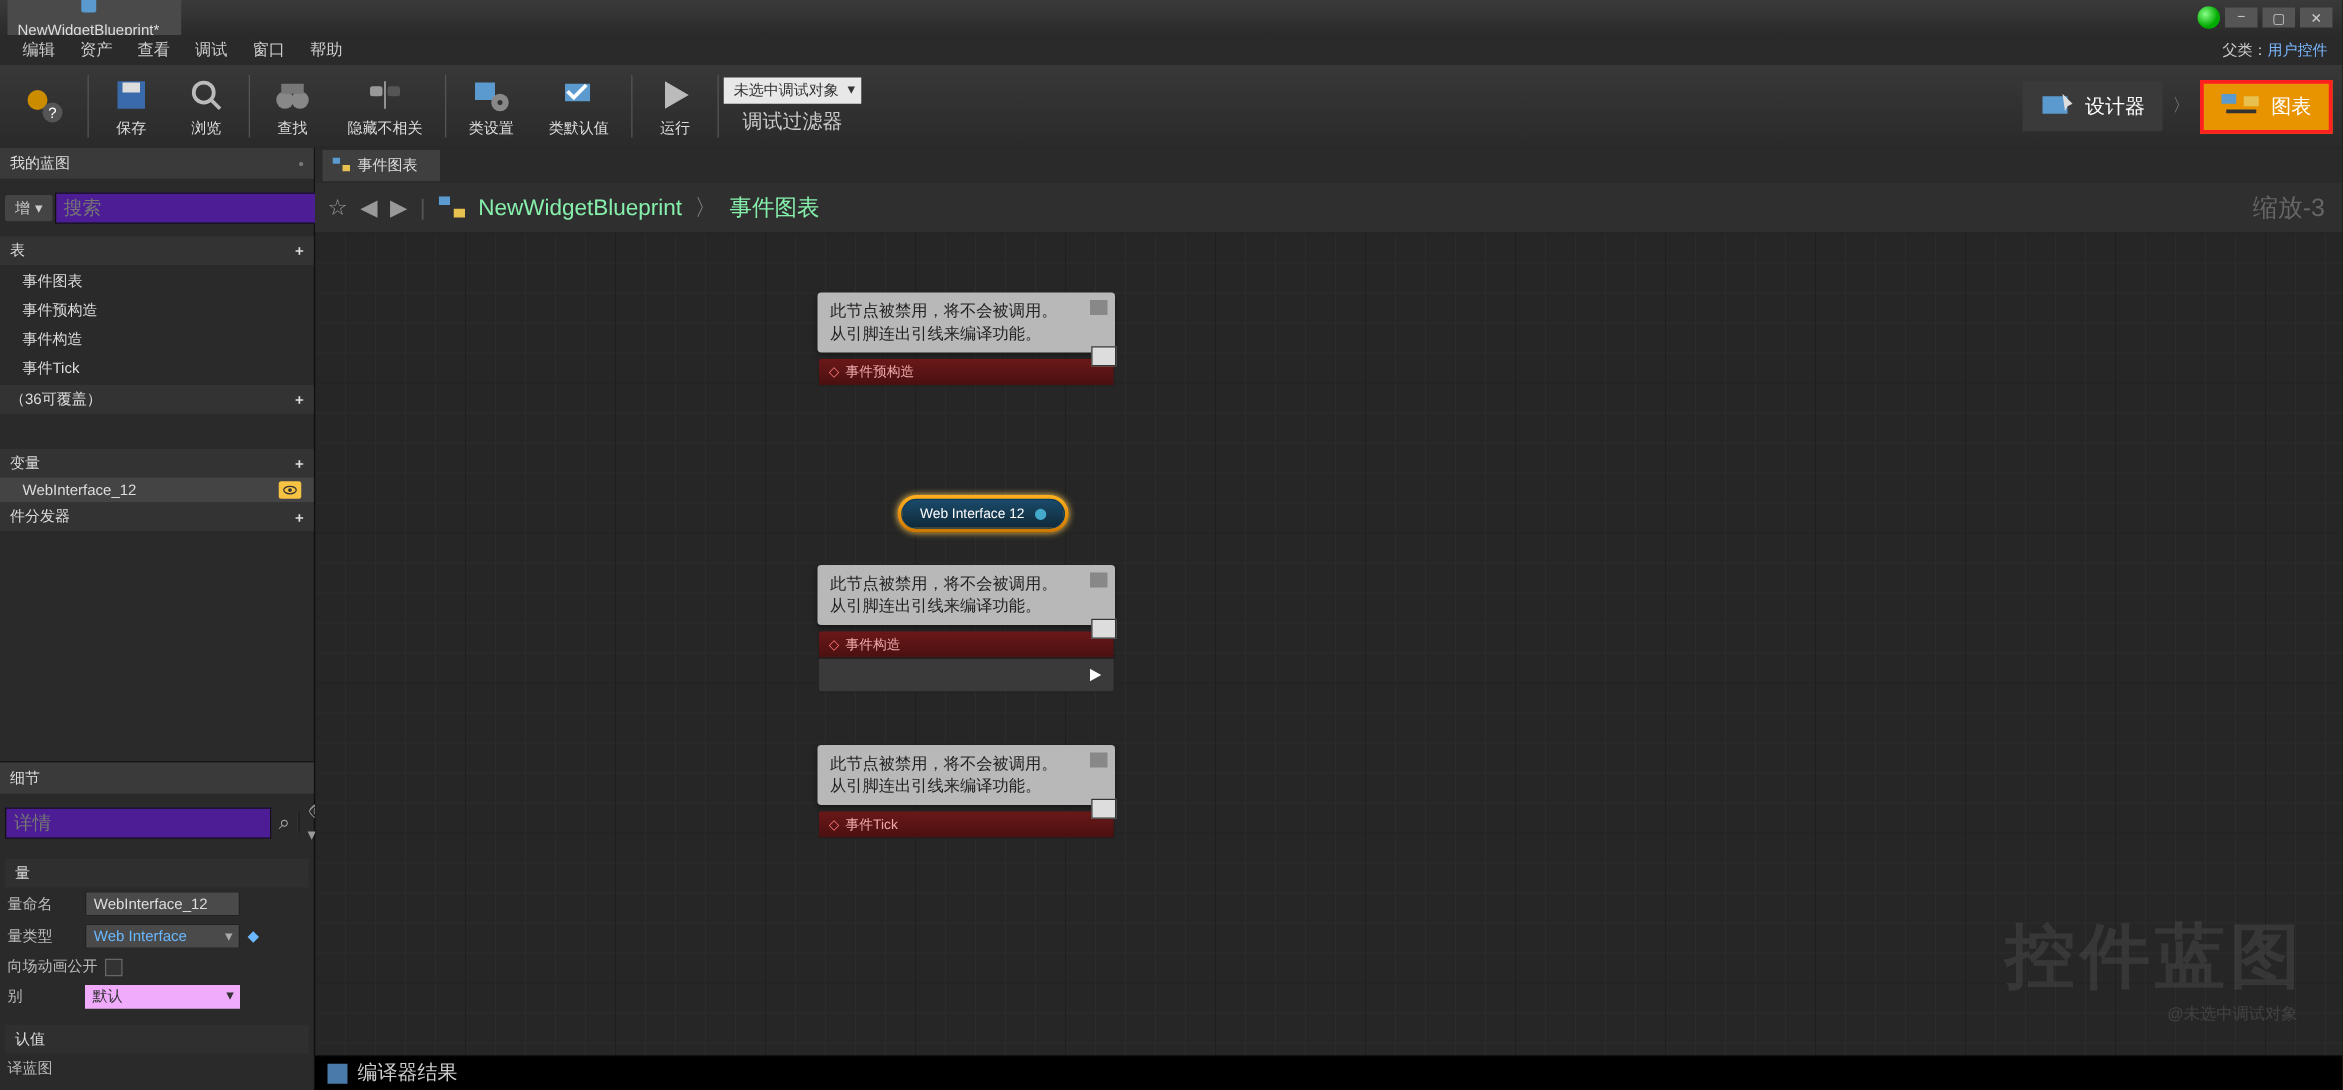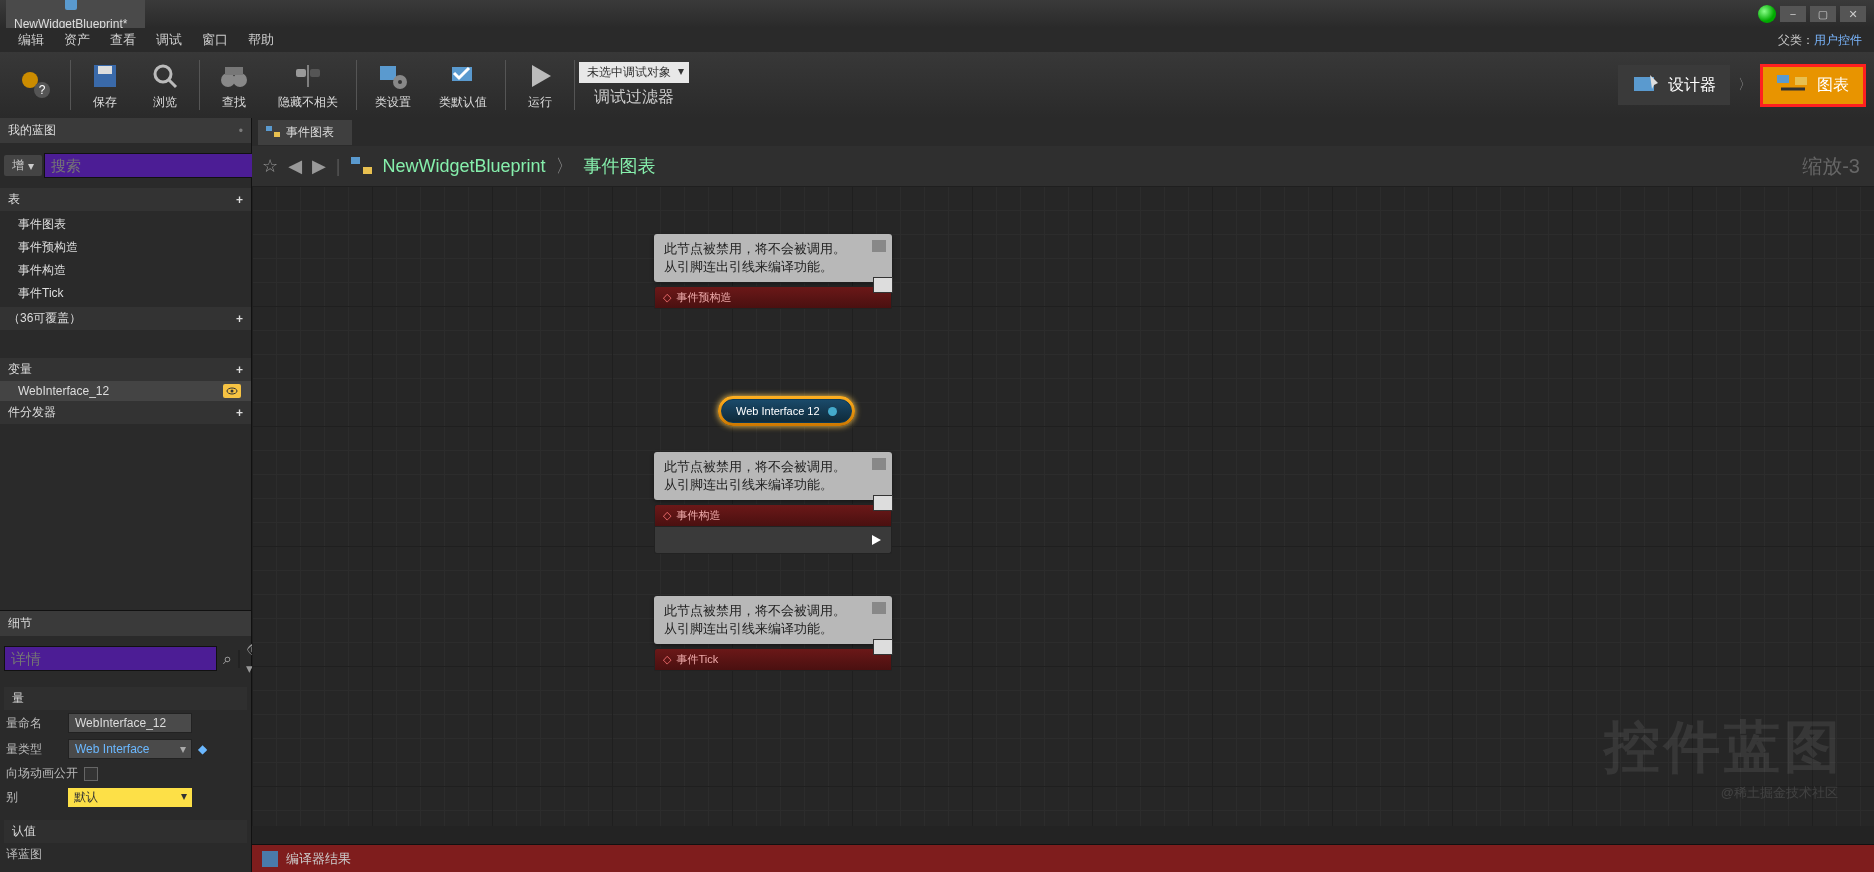--- a/index.html
+++ b/index.html
@@ -43,21 +43,21 @@
 .tree-item.sel{background:#444;}
 .yellow-badge{width:18px;height:14px;background:#f6c343;border-radius:2px;display:flex;align-items:center;justify-content:center;}
 .details-panel{margin-top:auto;border-top:1px solid #111;}
 .details-body{padding:6px 4px;font-size:12px;color:#bbb;}
 .detail-row{display:flex;align-items:center;gap:6px;padding:3px 2px;}
 .detail-row .lbl{width:56px;}
 .detail-input{background:#4a4a4a;border:1px solid #222;color:#ddd;padding:2px 6px;font-size:12px;width:124px;}
 .detail-select{background:#4a4a4a;border:1px solid #222;color:#6bb8ff;padding:2px 6px;font-size:12px;width:124px;position:relative;}
 .detail-select::after{content:'▾';position:absolute;right:5px;color:#aaa;}
 .chk{width:14px;height:14px;background:#333;border:1px solid #666;}
-.sm-select{background:#fde047;color:#333;padding:1px 6px;width:124px;font-size:12px;position:relative;}
+.sm-select{background:#f0abfc;color:#333;padding:1px 6px;width:124px;font-size:12px;position:relative;}
 .sm-select::after{content:'▾';position:absolute;right:5px;}
 .graph-area{flex:1;display:flex;flex-direction:column;background:#232323;position:relative;}
 .graph-tabs{height:28px;background:#2a2a2a;display:flex;align-items:center;padding-left:6px;}
 .graph-tab{background:#3f3f3f;padding:4px 18px 4px 8px;font-size:12px;color:#ddd;display:flex;align-items:center;gap:6px;}
 .breadcrumb-bar{height:40px;background:#2f2f2f;display:flex;align-items:center;padding:0 10px;gap:10px;font-size:18px;color:#888;position:relative;}
 .breadcrumb-bar .active{color:#86efac;}
 .breadcrumb-bar .zoom{position:absolute;right:14px;font-size:20px;color:#666;}
 .bc-icon{color:#999;}
 .canvas{flex:1;position:relative;background:#262626;
  background-image:
@@ -76,21 +76,21 @@
 .event-body{background:#3a3a3a;border:1px solid #222;border-top:none;padding:6px 10px;border-radius:0 0 3px 3px;min-width:100px;}
 .event-body .pin{display:flex;justify-content:flex-end;align-items:center;gap:6px;font-size:11px;color:#ccc;padding:2px 0;}
 .exec-pin{width:0;height:0;border-top:5px solid transparent;border-bottom:5px solid transparent;border-left:9px solid #fff;}
 .circ-pin{width:8px;height:8px;border:1px solid #b33;border-radius:50%;}
 .webnode{position:absolute;left:466px;top:210px;}
 .webnode .inner{padding:5px 14px;background:linear-gradient(#1a4a6a,#0f2a3a);border-radius:14px;font-size:11px;color:#fff;display:flex;align-items:center;gap:8px;border:1px solid #0a3a5a;}
 .webnode-ring{padding:3px;border-radius:17px;background:linear-gradient(#ffb020,#cc7700);box-shadow:0 0 6px #ffcc55;}
 .blue-pin{width:9px;height:9px;border-radius:50%;background:#4ac;}
 .watermark{position:absolute;right:30px;bottom:40px;font-size:56px;color:#fff;opacity:.08;font-weight:bold;letter-spacing:4px;}
 .watermark-sub{position:absolute;right:36px;bottom:24px;font-size:13px;color:#fff;opacity:.12;}
-.compiler-panel{height:28px;background:#7f1d1d;border-top:1px solid #111;display:flex;align-items:center;padding:0 10px;font-size:13px;color:#ccc;gap:8px;margin-top:18px;}
+.compiler-panel{height:28px;background:#000000;border-top:1px solid #111;display:flex;align-items:center;padding:0 10px;font-size:16px;color:#ccc;gap:8px;}
 .compiler-panel .icn{width:16px;height:16px;background:#4a7aaa;}
 svg{display:block;}
 </style>
 </head>
 <body>
 
 <div class="titlebar">
   <div class="title-tab">
     <svg width="14" height="14">
         <rect x="1" y="1" width="12" height="12" fill="#5a9acf" rx="2"></rect>
@@ -403,21 +403,21 @@
         <div class="event-node">
           <div class="event-head">
             <span style="color:#f77;">◇</span>
               <span>事件Tick</span>
             <span class="badge"></span>
           </div>
         </div>
       </div>
 
       <div class="watermark">控件蓝图</div>
-      <div class="watermark-sub">@稀土掘金技术社区</div>
+      <div class="watermark-sub">@未选中调试对象</div>
     </div>
 
     <div class="compiler-panel">
       <span class="icn"></span>
       <span>编译器结果</span>
     </div>
   </div>
 </div>
 
 </body></html>

